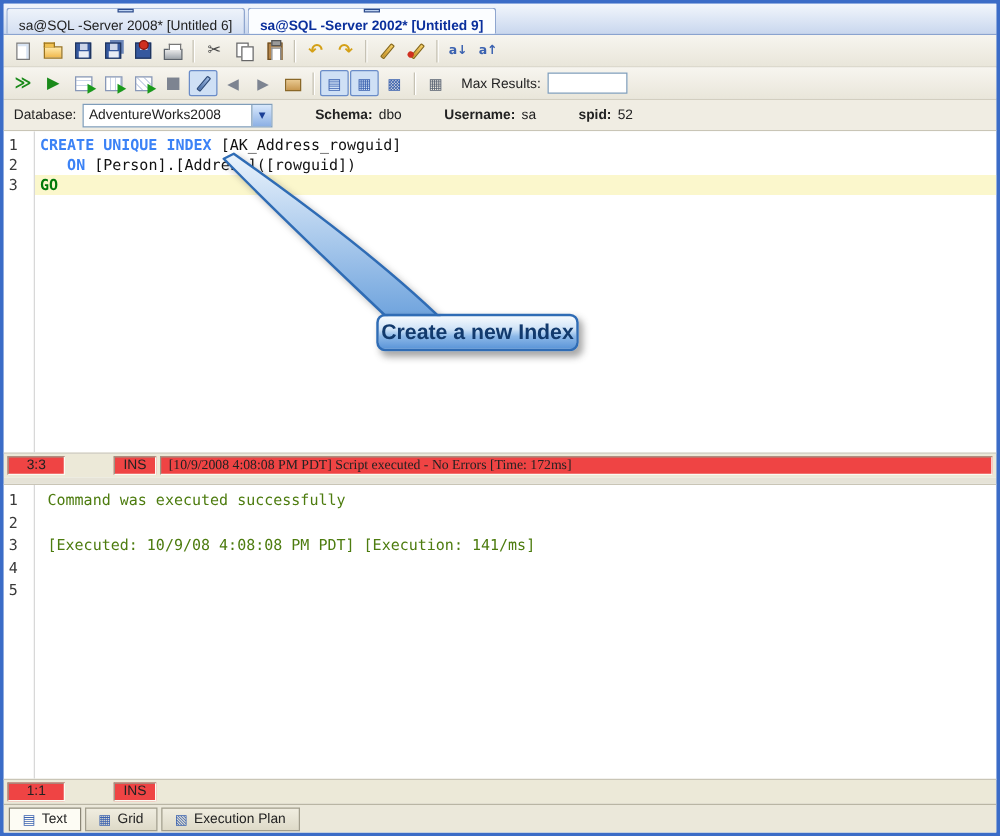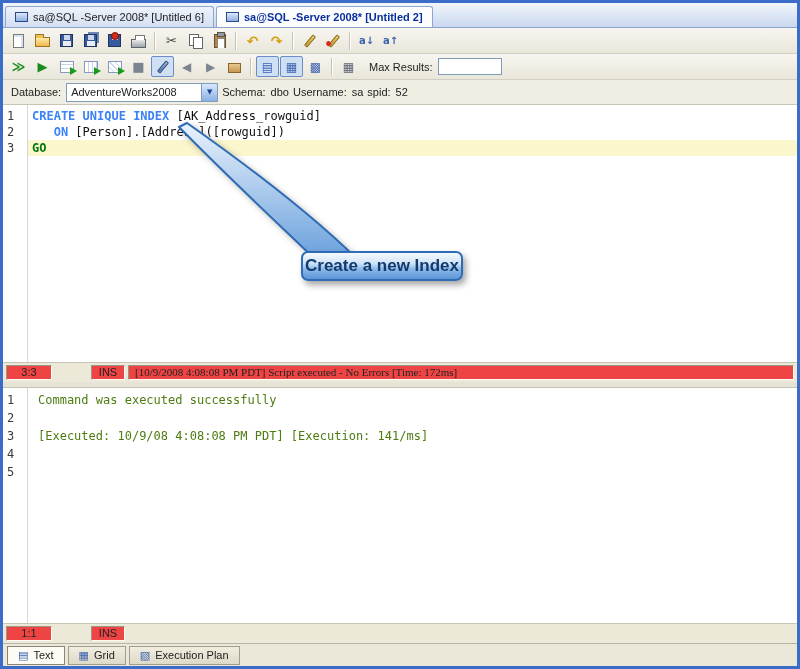--- a/index.html
+++ b/index.html
@@ -7,21 +7,21 @@
 
   .window { width: 800px; height: 669px; border: 3px solid #3b6cc7; display: flex;
             flex-direction: column; background: #fff; font-size: 11px; color: #222; }
 
   
   .tabstrip { flex: 0 0 25px; background: linear-gradient(#f2f6fc, #c9d7ee);
               border-bottom: 1px solid #8aa3cf; display: flex; align-items: flex-end;
               padding: 2px 2px 0; gap: 2px; }
   .tab { display: flex; align-items: center; gap: 5px; height: 21px; padding: 0 9px;
          background: linear-gradient(#eef3fa, #d4dff2); border: 1px solid #8fa6cf;
-         border-bottom: none; border-radius: 3px 3px 0 0; white-space: nowrap; cursor: default; }
+         border-bottom: none; border-radius: 3px 3px 0 0; white-space: nowrap; cursor: default; flex-direction: column; }
   .tab.active { background: #fbfdff; font-weight: bold; color: #0a2f9c; }
   .tabicon { width: 13px; height: 10px; border: 1px solid #2b4a8c;
              background: linear-gradient(#dce9fb, #8fb0e0); display: inline-block; }
 
   
   .toolbar { flex: 0 0 26px; background: linear-gradient(#f7f5ef, #e9e6da);
              border-bottom: 1px solid #d2cec0; display: flex; align-items: center;
              padding: 0 4px; gap: 1px; }
   .tb { width: 23px; height: 21px; display: flex; align-items: center; justify-content: center;
         border: 1px solid transparent; border-radius: 2px; }
@@ -88,21 +88,21 @@
 
   .mr-label { margin: 0 4px 0 8px; color: #222; }
   .mr-input { width: 64px; height: 17px; border: 1px solid #7f9db9; background: #fff;
               font: 11px "Liberation Sans", sans-serif; padding: 0 3px; }
 
   
   .connbar { flex: 0 0 25px; background: #f0ede3; border-bottom: 1px solid #c9c5b6;
              display: flex; align-items: center; padding: 0 8px; }
   .conn-label { color: #222; margin-right: 5px; }
   .conn-value { color: #222; margin-right: 4px; }
-  .conn-gap { margin-left: 0; }
+  .conn-gap { margin-left: 30px; font-weight: bold; }
   .combo { display: flex; align-items: center; width: 152px; height: 19px;
            border: 1px solid #7f9db9; background: #fff; margin-right: 4px; }
   .combo-value { flex: 1; padding: 0 4px; white-space: nowrap; overflow: hidden; }
   .combo-arrow { width: 16px; height: 17px; background: linear-gradient(#d8e8fc, #8cb0e4);
            border-left: 1px solid #7f9db9; display: flex; align-items: center;
            justify-content: center; color: #1a3f96; font-size: 7px;
            font-family: "DejaVu Sans", sans-serif; }
 
   
   .editor { flex: 0 0 258px; position: relative; background: #fff; display: flex;
@@ -157,21 +157,21 @@
 
 <div class="window">
 
   <div class="tabstrip">
     <div class="tab">
       <span class="tabicon"></span>
       <span>sa@SQL -Server 2008* [Untitled 6]</span>
     </div>
     <div class="tab active">
       <span class="tabicon"></span>
-      <span>sa@SQL -Server 2008* [Untitled 2]</span>
+      <span>sa@SQL -Server 2002* [Untitled 9]</span>
     </div>
   </div>
 
   <div class="toolbar">
     <span class="tb">
         <span class="i-page"></span>
       </span>
     <span class="tb">
         <span class="i-folder"></span>
       </span>

